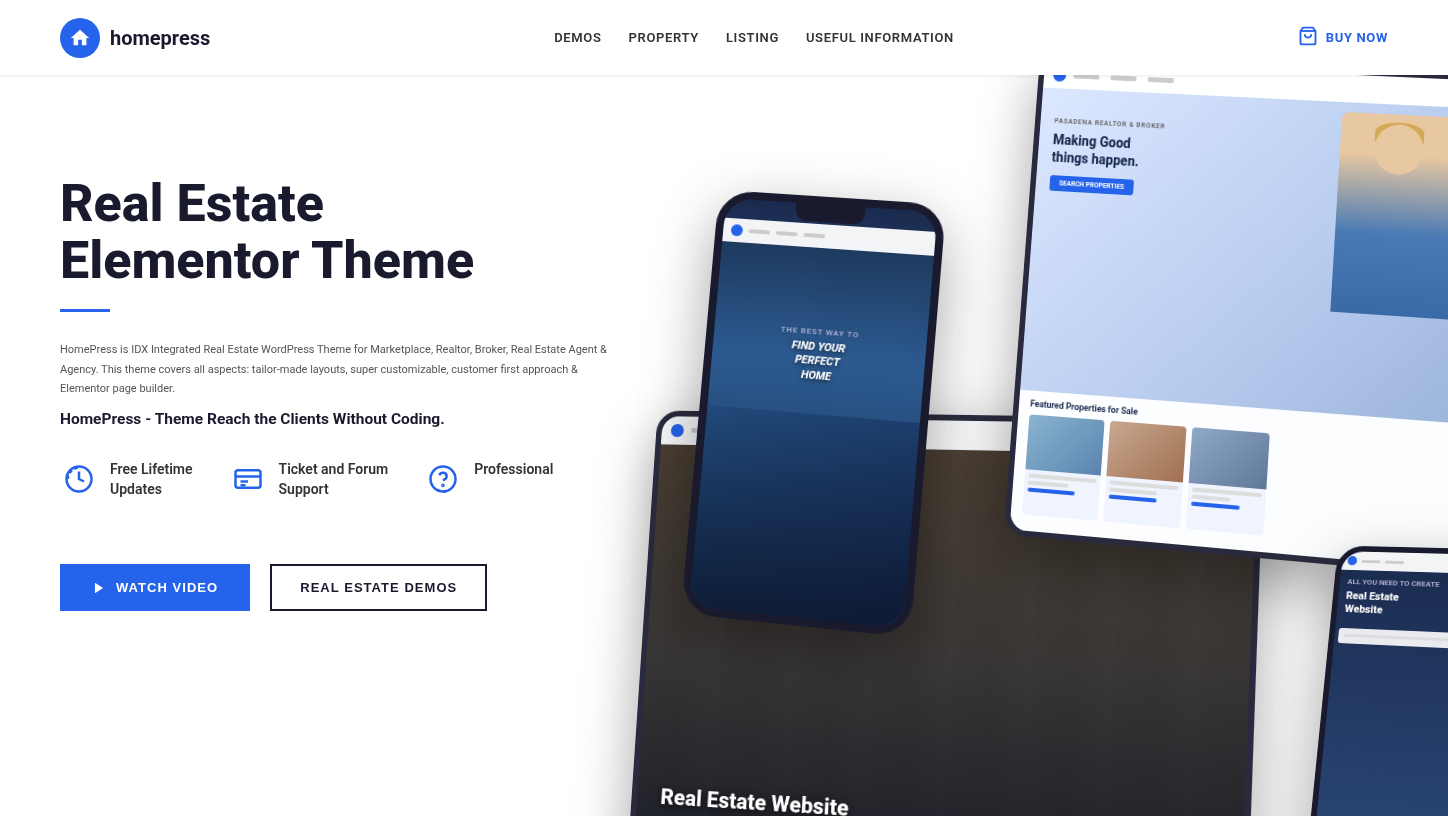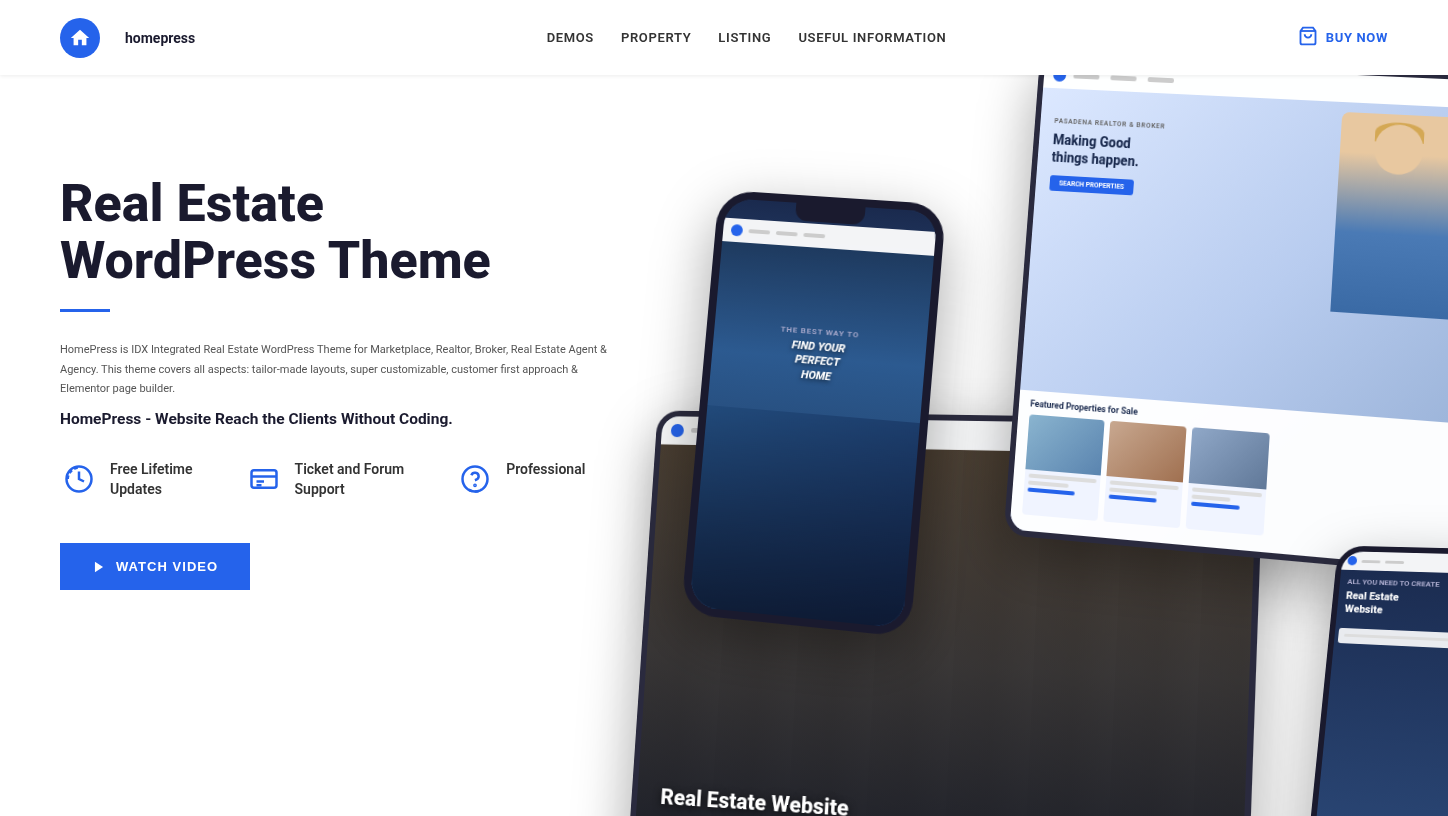--- a/index.html
+++ b/index.html
@@ -41,24 +41,23 @@
       display: flex;
       align-items: center;
       justify-content: center;
     }
     .logo-icon svg {
       width: 22px;
       height: 22px;
       fill: #fff;
     }
     .logo-text {
-      font-size: 14px;
+      font-size: 20px;
       font-weight: 700;
       color: #1a1a2e;
-      margin-left: 15px;
     }
     nav {
       display: flex;
       align-items: center;
       gap: 27px;
     }
     nav a {
       text-decoration: none;
       font-size: 13px;
       font-weight: 600;
@@ -118,22 +117,22 @@
       font-size: 15.5px;
       font-weight: 700;
       color: #1a1a2e;
       margin-bottom: 32px;
     }
 
     
     .features-row {
       display: flex;
       align-items: flex-start;
-      gap: 52px;
-      margin-bottom: 44px;
+      gap: 36px;
+      margin-bottom: 65px;
     }
     .feature-item {
       display: flex;
       align-items: flex-start;
       gap: 12px;
     }
     .feature-icon {
       width: 38px;
       height: 38px;
       flex-shrink: 0;
@@ -558,25 +557,25 @@
       </svg>
     </span>
     <span>BUY NOW</span>
   </a>
 </header>
 
 <section class="hero">
   <div class="hero-content">
     <h1 class="hero-title">
       <span>Real Estate</span><br>
-      <span>WordPress Theme</span>
+      <span>Elementor Theme</span>
     </h1>
     <div class="hero-divider"></div>
     <p class="hero-description">HomePress is IDX Integrated Real Estate WordPress Theme for Marketplace, Realtor, Broker, Real Estate Agent &amp; Agency. This theme covers all aspects: tailor-made layouts, super customizable, customer first approach &amp; Elementor page builder.</p>
-    <p class="hero-tagline">HomePress - Website Reach the Clients Without Coding.</p>
+    <p class="hero-tagline">HomePress - Theme Reach the Clients Without Coding.</p>
 
     <div class="features-row">
 
       <div class="feature-item">
         <div class="feature-icon">
           <svg viewBox="0 0 24 24" fill="none" stroke="#2563eb" stroke-width="2">
             <circle cx="12" cy="12" r="10"></circle>
             <polyline points="12 6 12 12 16 14"></polyline>
             <path d="M3 12a9 9 0 019-9" stroke-dasharray="3 2"></path>
           </svg>
@@ -612,20 +611,23 @@
         <div class="feature-text">Professional</div>
       </div>
     </div>
 
     <div class="buttons-row">
       <button class="btn-watch">
         <svg viewBox="0 0 24 24">
           <polygon points="5,3 19,12 5,21"></polygon>
         </svg>
         <span>WATCH VIDEO</span>
+      </button>
+      <button class="btn-demos">
+        <span>REAL ESTATE DEMOS</span>
       </button>
     </div>
   </div>
 
   <div class="hero-visuals">
     <div class="device-container">
 
       <div class="tablet-large">
         <div class="device-frame">
           <div class="device-screen">

